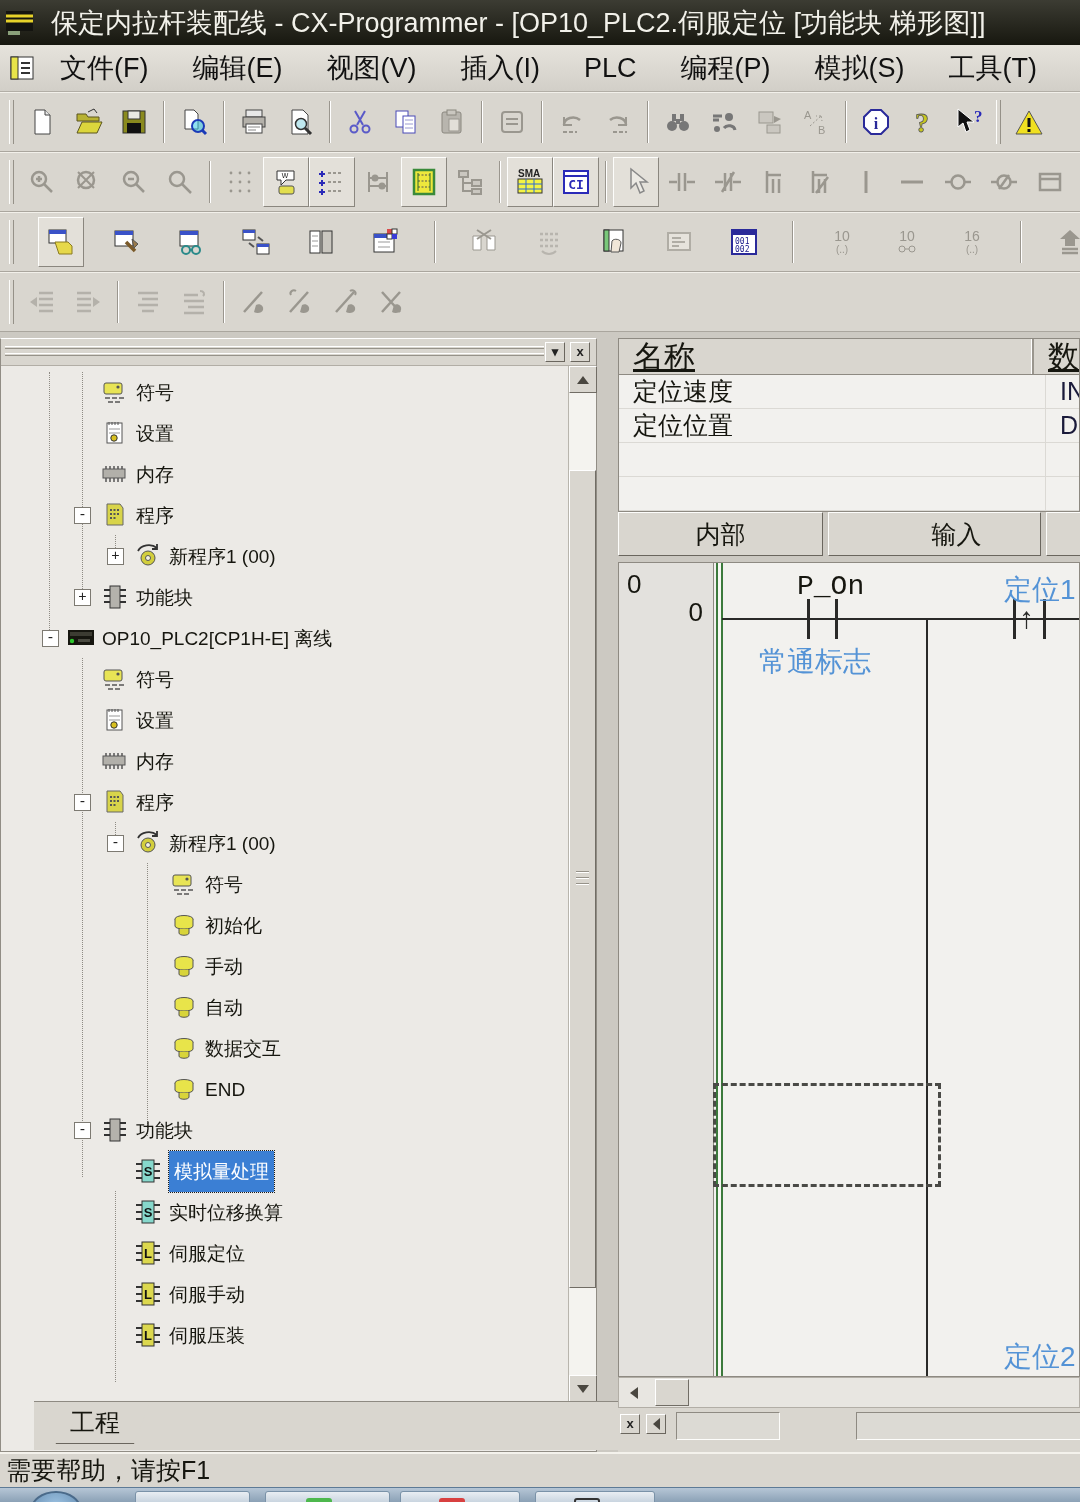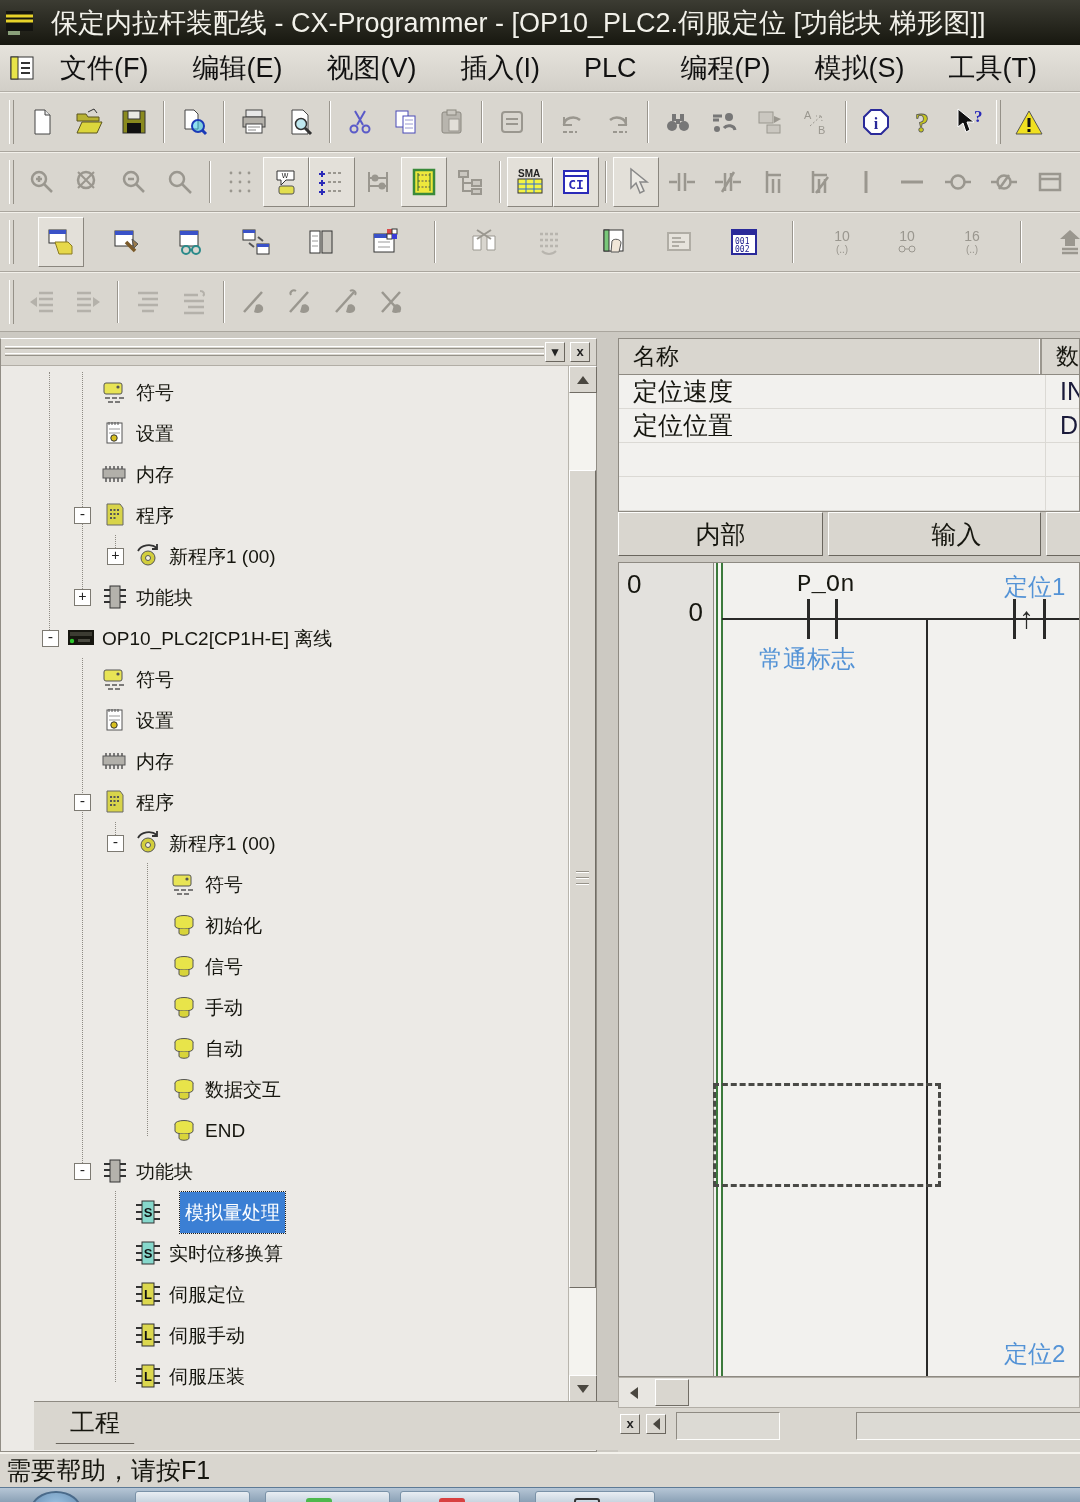--- a/index.html
+++ b/index.html
@@ -77,21 +77,21 @@
     clip-path:polygon(0 0,100% 0,calc(100% - 16px) 100%,16px 100%);
     text-align:center; font-size:25px; line-height:40px; color:#16160f;
     border-bottom:1px solid #6a665e; }
 
   
   #right-panel { position:absolute; left:618px; top:5px; width:462px; height:1114px; }
 
   #var-table { position:absolute; left:0; top:0; width:462px; height:174px;
     background:#f2f1ee; border:1px solid #8e8a82; }
   .vt-header { display:flex; height:36px; background:#d9d6cf; border-bottom:1px solid #8e8a82; }
-  .vt-hcell { font-size:23px; color:#16160f; line-height:35px; padding-left:14px; }
+  .vt-hcell { font-size:31px; color:#16160f; line-height:35px; padding-left:14px;text-decoration:underline; }
   .vt-hname { width:427px; border-right:2px solid #9a968e; box-shadow:inset -1px 0 #fff; }
   .vt-htype { flex:1; }
   .vt-row { display:flex; height:34px; border-bottom:1px solid #dbd9d4; }
   .vt-cell { font-size:25px; color:#1a1a3a; line-height:33px; padding-left:14px; white-space:nowrap; }
   .vt-cname { width:427px; border-right:1px solid #dbd9d4; color:#16160f; }
   .vt-ctype { flex:1; overflow:hidden; }
 
   #var-tabs { position:absolute; left:0; top:174px; width:462px; height:46px; display:flex; }
   .vtab { height:44px; background:#d9d6cf; border:1px solid; border-color:#fdfdfb #6a665e #6a665e #fdfdfb;
     font-size:25px; color:#16160f; text-align:center; line-height:42px; margin-right:5px; flex:none; }
@@ -100,21 +100,21 @@
     background:#f2f1ee; border:1px solid #8e8a82; overflow:hidden; }
   #ladder-margin { position:absolute; left:0; top:0; width:95px; height:100%;
     background:#e3e1dd; border-right:1px solid #8e8a82; }
   #rung-number { position:absolute; left:8px; top:6px; font-size:26px; color:#16160f; }
   #rung-step { position:absolute; left:0; top:34px; width:84px; text-align:right; font-size:26px; color:#16160f; }
   #left-rail { position:absolute; left:97px; top:0; width:7px; height:100%;
     border-left:2px solid #3c7a3c; border-right:2px solid #3c7a3c; background:#f7f6f3; }
   .rung-line { position:absolute; height:2px; background:#2a2a28; }
   .contact-bar { position:absolute; width:3px; height:40px; background:#2a2a28; }
   .branch-line { position:absolute; width:2px; background:#2a2a28; }
-  .op-label { position:absolute; font-size:24px; white-space:nowrap; }
+  .op-label { position:absolute; font-size:28px; white-space:nowrap; }
   .op-name { color:#16160f; font-family:"Liberation Mono", monospace; }
   .op-blue { color:#5493d6; }
   #up-arrow { position:absolute; font-size:30px; color:#2a2a28; line-height:30px; }
   #hatch-box { position:absolute; left:94px; top:520px; width:228px; height:104px;
     border:3px dashed #4a4a46; }
 
   #hscroll { position:absolute; left:0; top:1039px; width:462px; height:31px;
     background:#e8e6e1; border:1px solid #b2aea6; }
   #hs-left { position:absolute; left:1px; top:1px; width:28px; height:27px; background:#e8e6e1;
     border:none; display:flex; align-items:center; justify-content:center; }
@@ -815,28 +815,20 @@
                 <path d="M10 19v4c0 3 10 3 10 0v-4" fill="#d8d43a" stroke="#555"></path>
               </svg></span>
             <span class="tlabel" style="left: 203px;">初始化</span>
           </div>
           <div class="trow">
             <span class="tic" style="left: 167px;"><svg viewBox="0 0 30 30" width="30" height="30">
                 <ellipse cx="15" cy="9" rx="9" ry="3.5" fill="#e8e44a" stroke="#555"></ellipse>
                 <path d="M6 9v7c0 4 18 4 18 0V9" fill="#e8e44a" stroke="#555"></path>
                 <path d="M10 19v4c0 3 10 3 10 0v-4" fill="#d8d43a" stroke="#555"></path>
               </svg></span>
-            <span class="tlabel" style="left: 203px;">信号</span>
-          </div>
-          <div class="trow">
-            <span class="tic" style="left: 167px;"><svg viewBox="0 0 30 30" width="30" height="30">
-                <ellipse cx="15" cy="9" rx="9" ry="3.5" fill="#e8e44a" stroke="#555"></ellipse>
-                <path d="M6 9v7c0 4 18 4 18 0V9" fill="#e8e44a" stroke="#555"></path>
-                <path d="M10 19v4c0 3 10 3 10 0v-4" fill="#d8d43a" stroke="#555"></path>
-              </svg></span>
             <span class="tlabel" style="left: 203px;">手动</span>
           </div>
           <div class="trow">
             <span class="tic" style="left: 167px;"><svg viewBox="0 0 30 30" width="30" height="30">
                 <ellipse cx="15" cy="9" rx="9" ry="3.5" fill="#e8e44a" stroke="#555"></ellipse>
                 <path d="M6 9v7c0 4 18 4 18 0V9" fill="#e8e44a" stroke="#555"></path>
                 <path d="M10 19v4c0 3 10 3 10 0v-4" fill="#d8d43a" stroke="#555"></path>
               </svg></span>
             <span class="tlabel" style="left: 203px;">自动</span>
           </div>
@@ -863,21 +855,21 @@
                 <path d="M4 8h6M4 14h6M4 20h6M20 8h6M20 14h6M20 20h6" stroke="#333" stroke-width="1.8"></path>
               </svg></span>
             <span class="tlabel" style="left: 134px;">功能块</span>
           </div>
           <div class="trow sel">
             <span class="tic" style="left: 131px;"><svg viewBox="0 0 30 30" width="30" height="30">
                 <rect x="9" y="4" width="12" height="22" fill="#86d8cc" stroke="#333"></rect>
                 <path d="M3 8h6M3 15h6M3 22h6M21 8h6M21 15h6M21 22h6" stroke="#333" stroke-width="1.8"></path>
                 <text x="15" y="20" font-size="13" font-weight="bold" text-anchor="middle" fill="#111" font-family="sans-serif">S</text>
               </svg></span>
-            <span class="tlabel" style="left: 167px; margin-left: 11px;">模拟量处理</span>
+            <span class="tlabel" style="left: 167px;">模拟量处理</span>
           </div>
           <div class="trow">
             <span class="tic" style="left: 131px;"><svg viewBox="0 0 30 30" width="30" height="30">
                 <rect x="9" y="4" width="12" height="22" fill="#86d8cc" stroke="#333"></rect>
                 <path d="M3 8h6M3 15h6M3 22h6M21 8h6M21 15h6M21 22h6" stroke="#333" stroke-width="1.8"></path>
                 <text x="15" y="20" font-size="13" font-weight="bold" text-anchor="middle" fill="#111" font-family="sans-serif">S</text>
               </svg></span>
             <span class="tlabel" style="left: 167px;">实时位移换算</span>
           </div>
           <div class="trow">

